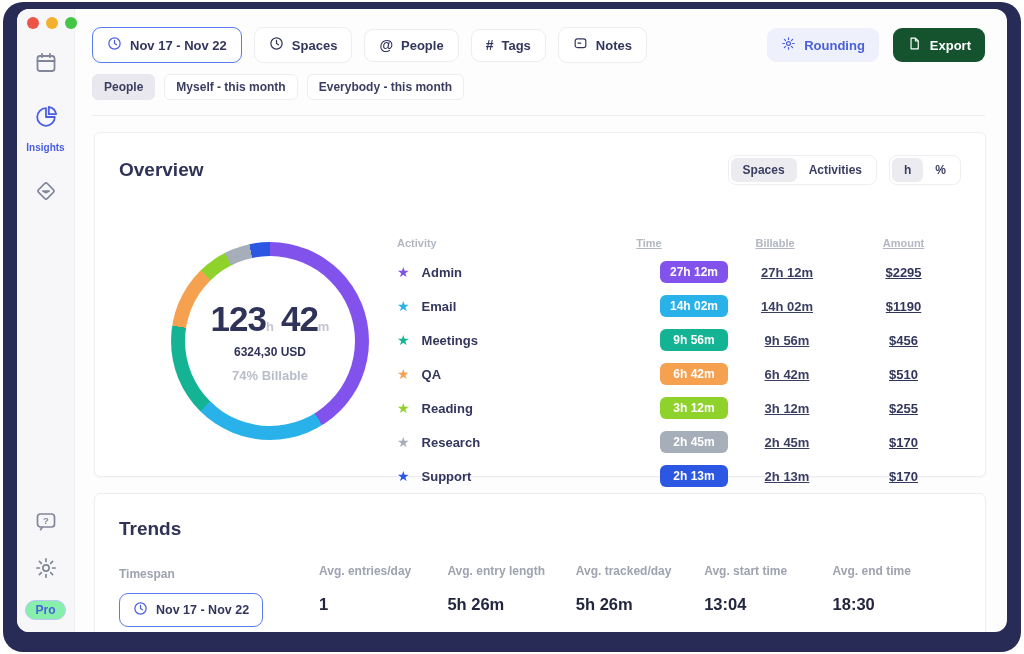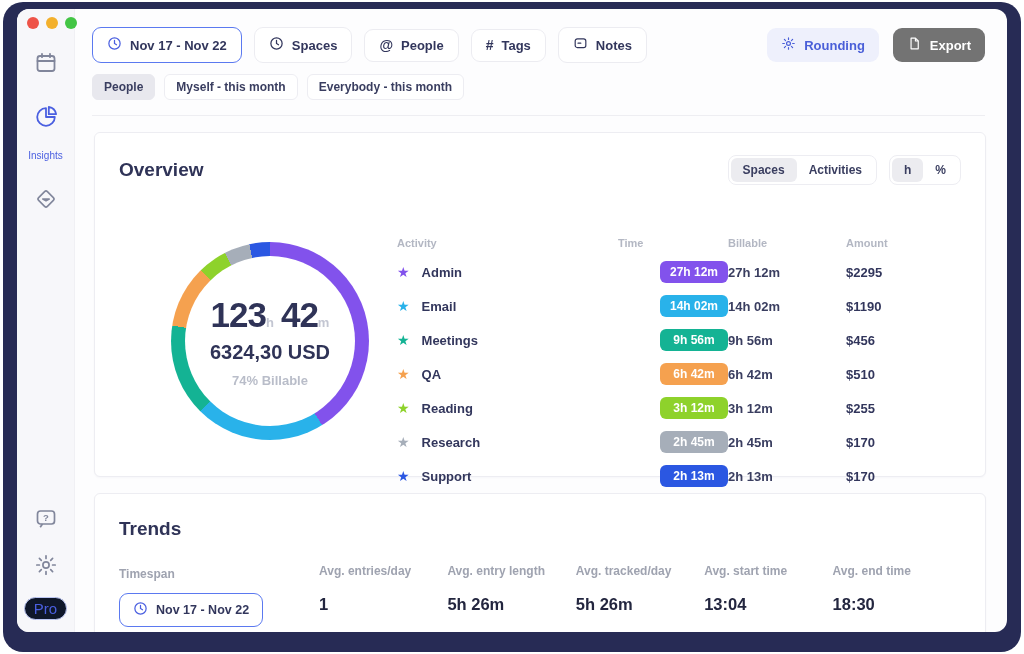--- a/index.html
+++ b/index.html
@@ -13,41 +13,41 @@
   
   .sidebar { width:58px; background:#f7f7fa; border-right:1px solid #f0f0f4;
     display:flex; flex-direction:column; align-items:center; padding:8px 0 12px; flex-shrink:0; }
   .lights { display:flex; gap:7px; align-self:flex-start; margin-left:10px; }
   .light { width:12px; height:12px; border-radius:50%; }
   .light.red{background:#ee5348;} .light.yellow{background:#f3b02c;} .light.green{background:#43c545;}
   .side-icon { color:#81869b; display:flex; flex-direction:column; align-items:center; cursor:pointer; }
   .side-icon svg { width:24px; height:24px; }
   .icon-calendar { margin-top:22px; }
   .icon-insights { margin-top:26px; color:#4a5fe0; }
-  .insights-label { font-size:10px; font-weight:400; color:#4a5fe0; margin-top:17px; }
+  .insights-label { font-size:10px; font-weight:700; color:#4a5fe0; margin-top:9px; }
   .icon-diamond { margin-top:26px; }
   .side-spacer { flex:1; }
   .icon-gear { margin-top:18px; }
-  .pro-badge { margin-top:16px; border:1.5px solid #bcc6f3; color:#4a5fe0; background:#0f172a;
-    font-size:15px; font-weight:400; border-radius:999px; padding:2px 9px; }
+  .pro-badge { margin-top:16px; border:1.5px solid #bcc6f3; color:#4a5fe0; background:#86efac;
+    font-size:12px; font-weight:700; border-radius:999px; padding:2px 9px; }
 
   
   .main { flex:1; display:flex; flex-direction:column; min-width:0; }
   .toolbar { padding:18px 22px 0 17px; }
   .tb-row1 { display:flex; align-items:center; gap:12px; }
   .btn { display:inline-flex; align-items:center; gap:8px; background:#fff;
     border:1px solid #ececf1; border-radius:9px; padding:8px 14px; font-size:13px;
     font-weight:700; color:#32365c; cursor:pointer; white-space:nowrap; }
   .btn svg { width:15px; height:15px; }
   .btn .glyph { font-size:14px; font-weight:700; color:#32365c; line-height:1; }
   .btn-date { border:1.5px solid #5b79f0; }
   .btn-date svg { color:#4a5fe0; }
   .tb-right { margin-left:auto; display:flex; gap:14px; }
   .btn-rounding { background:#eef0fc; border:none; color:#4a5fd8; }
-  .btn-export { background:#737373; border:none; color:#fff; }
+  .btn-export { background:#14532d; border:none; color:#fff; }
   .tb-row2 { display:flex; gap:9px; margin-top:11px; }
   .chip { font-size:12px; font-weight:700; color:#3a3e60; border-radius:6px;
     padding:5px 11px; background:#fff; border:1px solid #ededf2; cursor:pointer; white-space:nowrap; }
   .chip.active { background:#e8e8ee; border-color:#e8e8ee; }
   .tb-divider { margin-top:15px; border-bottom:1px solid #eeeef2; }
 
   .content { flex:1; padding:16px 21px 0 19px; overflow:hidden; }
   .card { background:#fff; border:1px solid #ededf2; border-radius:6px;
     box-shadow:0 1px 2px rgba(40,44,85,.03); }
 
@@ -62,28 +62,28 @@
   .seg-item.active { background:#ececf0; }
   .ov-body { flex:1; display:flex; align-items:center; margin-top:4px; }
   .donut-wrap { width:250px; display:flex; justify-content:flex-end; flex-shrink:0; }
   .donut { width:198px; height:198px; border-radius:50%; position:relative; }
   .donut-hole { position:absolute; left:14px; top:14px; right:14px; bottom:14px;
     background:#fff; border-radius:50%; display:flex; flex-direction:column;
     align-items:center; justify-content:center; }
   .big-time { font-size:35px; font-weight:700; color:#2f3357; letter-spacing:-1px; }
   .big-time .unit { font-size:13px; font-weight:700; color:#c3c6d2; letter-spacing:0; }
   .big-time .gap { display:inline-block; width:7px; }
-  .sum-amount { font-size:20px; font-weight:700; color:#2f3357; margin-top:6px; }
+  .sum-amount { font-size:12px; font-weight:700; color:#2f3357; margin-top:6px; }
   .sum-billable { font-size:13px; font-weight:600; color:#b9bdc9; margin-top:9px; }
 
   .ov-table { flex:1; margin-left:28px; align-self:stretch; padding-top:42px; }
   .trow { display:grid; grid-template-columns:1fr 110px 118px 115px; align-items:center; height:34px; }
-  .trow-head { height:24px; }
+  .trow-head { height:24px;gap:12px; }
   .th { font-size:11px; font-weight:600; color:#b3b7c3; }
-  .th.r, .cell-num { text-align:left; }
+  .th.r, .cell-num { text-align:center;text-decoration:underline; }
   .cell-activity { display:flex; align-items:center; gap:12px; }
   .star { font-size:14px; line-height:1; }
   .aname { font-size:13px; font-weight:700; color:#32365c; }
   .cell-badge { text-align:right; }
   .badge { display:inline-block; min-width:68px; text-align:center; color:#fff;
     font-size:12px; font-weight:700; padding:4px 6px; border-radius:6px; }
   .cell-num { font-size:13px; font-weight:600; color:#3a3e60; }
   .cell-num.amount { font-weight:700; color:#32365c; }
 
   

